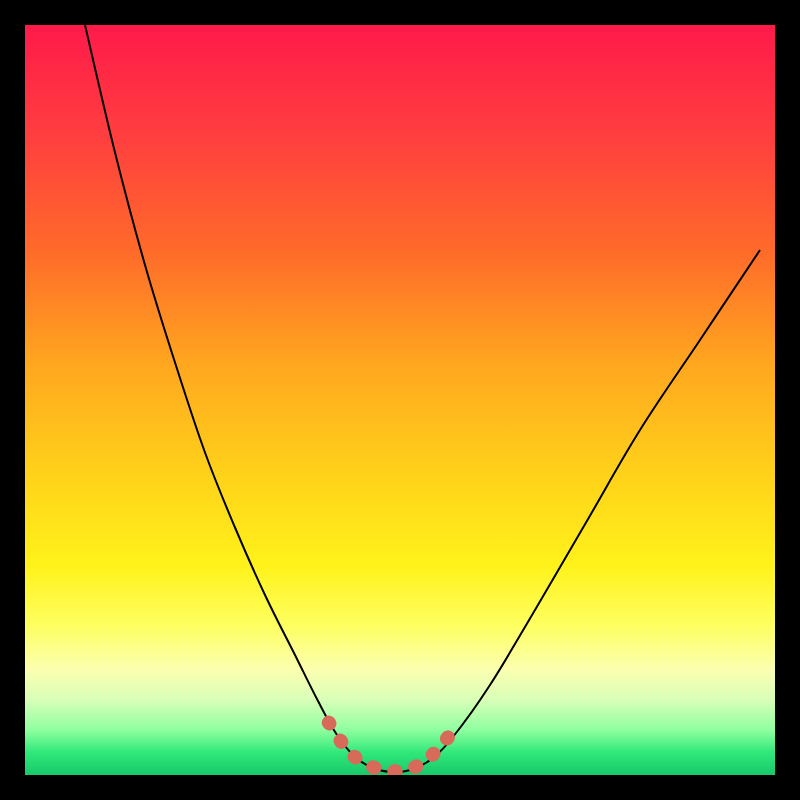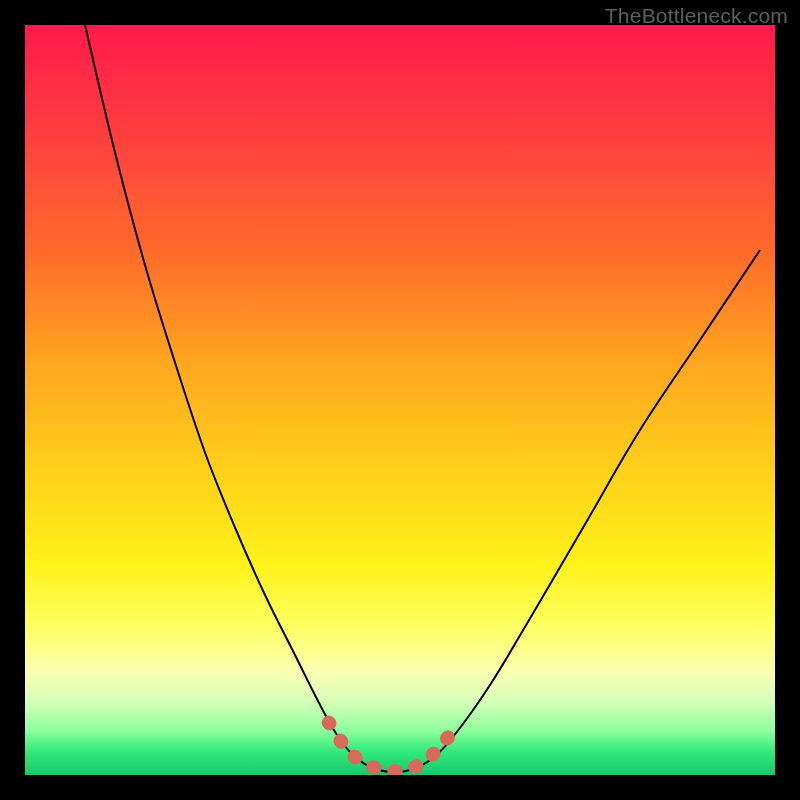--- a/index.html
+++ b/index.html
@@ -27,21 +27,20 @@
     letter-spacing: 0.2px;
   }
   svg {
     display: block;
   }
 </style>
 </head>
 <body>
 
 <div class="chart-container">
-  <div class="watermark">TheBottleneck.com</div>
   <svg id="chart-svg" width="800" height="800" viewBox="0 0 800 800">
       <defs>
         <linearGradient id="bg-grad" x1="0" y1="0" x2="0" y2="1">
           <stop offset="0.00%" stop-color="#ff1a4a"></stop>
           <stop offset="15.00%" stop-color="#ff3f3f"></stop>
           <stop offset="30.00%" stop-color="#ff6a2a"></stop>
           <stop offset="45.00%" stop-color="#ffa61f"></stop>
           <stop offset="60.00%" stop-color="#ffd21a"></stop>
           <stop offset="72.00%" stop-color="#fff21a"></stop>
           <stop offset="80.00%" stop-color="#feff60"></stop>

